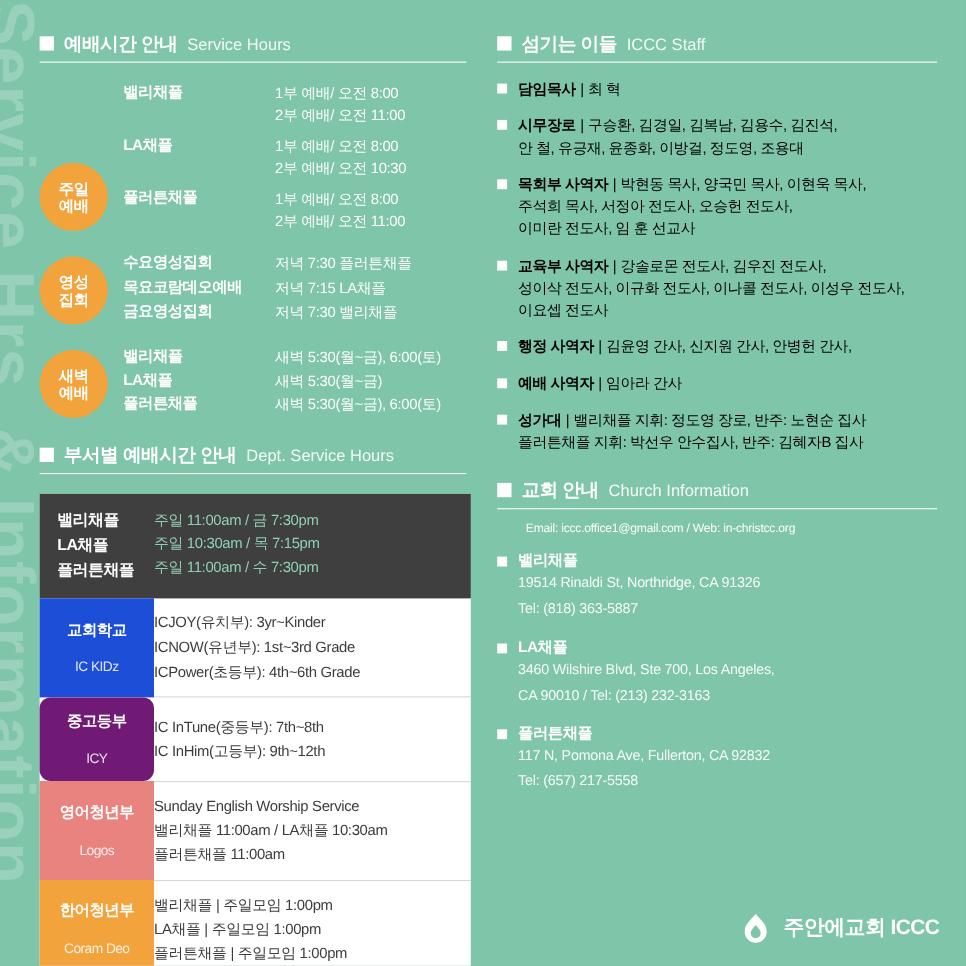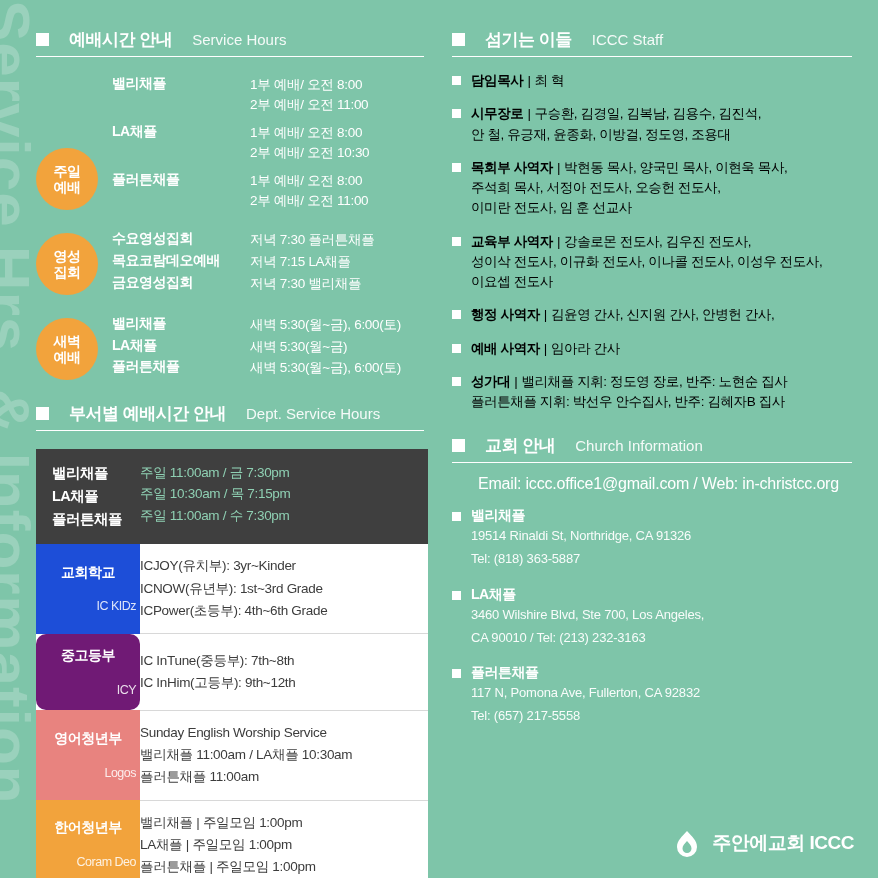--- a/index.html
+++ b/index.html
@@ -26,21 +26,21 @@
     white-space: nowrap;
     pointer-events: none;
     font-family: "Liberation Sans", sans-serif;
   }
   .page { position: relative; width: 878px; height: 878px; }
 
   
   .sec-head {
     display: flex;
     align-items: baseline;
-    gap: 20px;
+    gap: 9px;
     border-bottom: 1.5px solid #ffffff;
     padding-bottom: 5px;
   }
   .sec-head .sq {
     width: 13px; height: 13px; background: #ffffff; display:inline-block;
     position: relative; top: 1px;
     flex: 0 0 auto;
   }
   .sec-head .kr { font-size: 17px; font-weight: bold; color: #ffffff; letter-spacing: -0.5px; }
   .sec-head .en { font-size: 15px; color: #ffffff; opacity: .92; letter-spacing: 0px; }
@@ -84,21 +84,21 @@
   .dept-label {
     width: 104px;
     text-align: center;
     color: #ffffff;
     font-weight: bold;
     font-size: 14px;
     padding: 12px 4px;
     letter-spacing: -0.5px;
     line-height: 1.35;
   }
-  .dept-label .sub { display: block; font-size: 12.5px; font-weight: normal; opacity: .85; margin-top: 17px; text-align: right; }
+  .dept-label .sub { display: block; font-size: 12.5px; font-weight: normal; opacity: .85; margin-top: 17px; }
   .c-pink  { background: #1d4ed8; }
   .c-orange{ background: #701a75; border-radius: 10px; }
   .c-rose  { background: #e8837f; }
   .c-amber { background: #f2a33c; }
   .dept-body {
     padding: 11px 0;
     font-size: 13.5px;
     line-height: 1.65;
     color: #3c3c3c;
     border-bottom: 1px solid #d8d8d8;
@@ -111,21 +111,21 @@
   .staff-item { display: flex; margin-bottom: 13px; }
   .staff-item .bullet {
     width: 9px; height: 9px; background: #ffffff; margin-right: 10px; margin-top: 5px; flex: 0 0 auto;
   }
   .staff-body { font-size: 13.5px; color: #000000; line-height: 1.5; letter-spacing: -0.4px; }
   .staff-body .role { font-weight: bold; }
   .staff-body .sep { padding: 0 4px; }
 
   
   .info-head { margin-top: 22px; }
-  .info-email { font-size: 16px; color: #ffffff; margin: 12px 0 14px 26px; letter-spacing: -0.2px; }
+  .info-email { font-size: 11px; color: #ffffff; margin: 12px 0 14px 26px; letter-spacing: -0.2px; }
   .info-item { display: flex; margin-bottom: 15px; }
   .info-item .bullet { width: 9px; height: 9px; background: #ffffff; margin-right: 10px; margin-top: 5px; flex: 0 0 auto; }
   .info-body { color: #ffffff; }
   .info-name { font-size: 14px; font-weight: bold; letter-spacing: -0.5px; }
   .info-line { font-size: 13px; line-height: 1.75; opacity: .95; letter-spacing: -0.2px; }
 
   
   .logo { position: absolute; right: 24px; bottom: 18px; display: flex; align-items: flex-start; gap: 12px; }
   .logo-mark { width: 26px; height: 30px; position: relative; }
   .logo-text { font-size: 19px; font-weight: bold; color: #ffffff; letter-spacing: -0.5px; }

